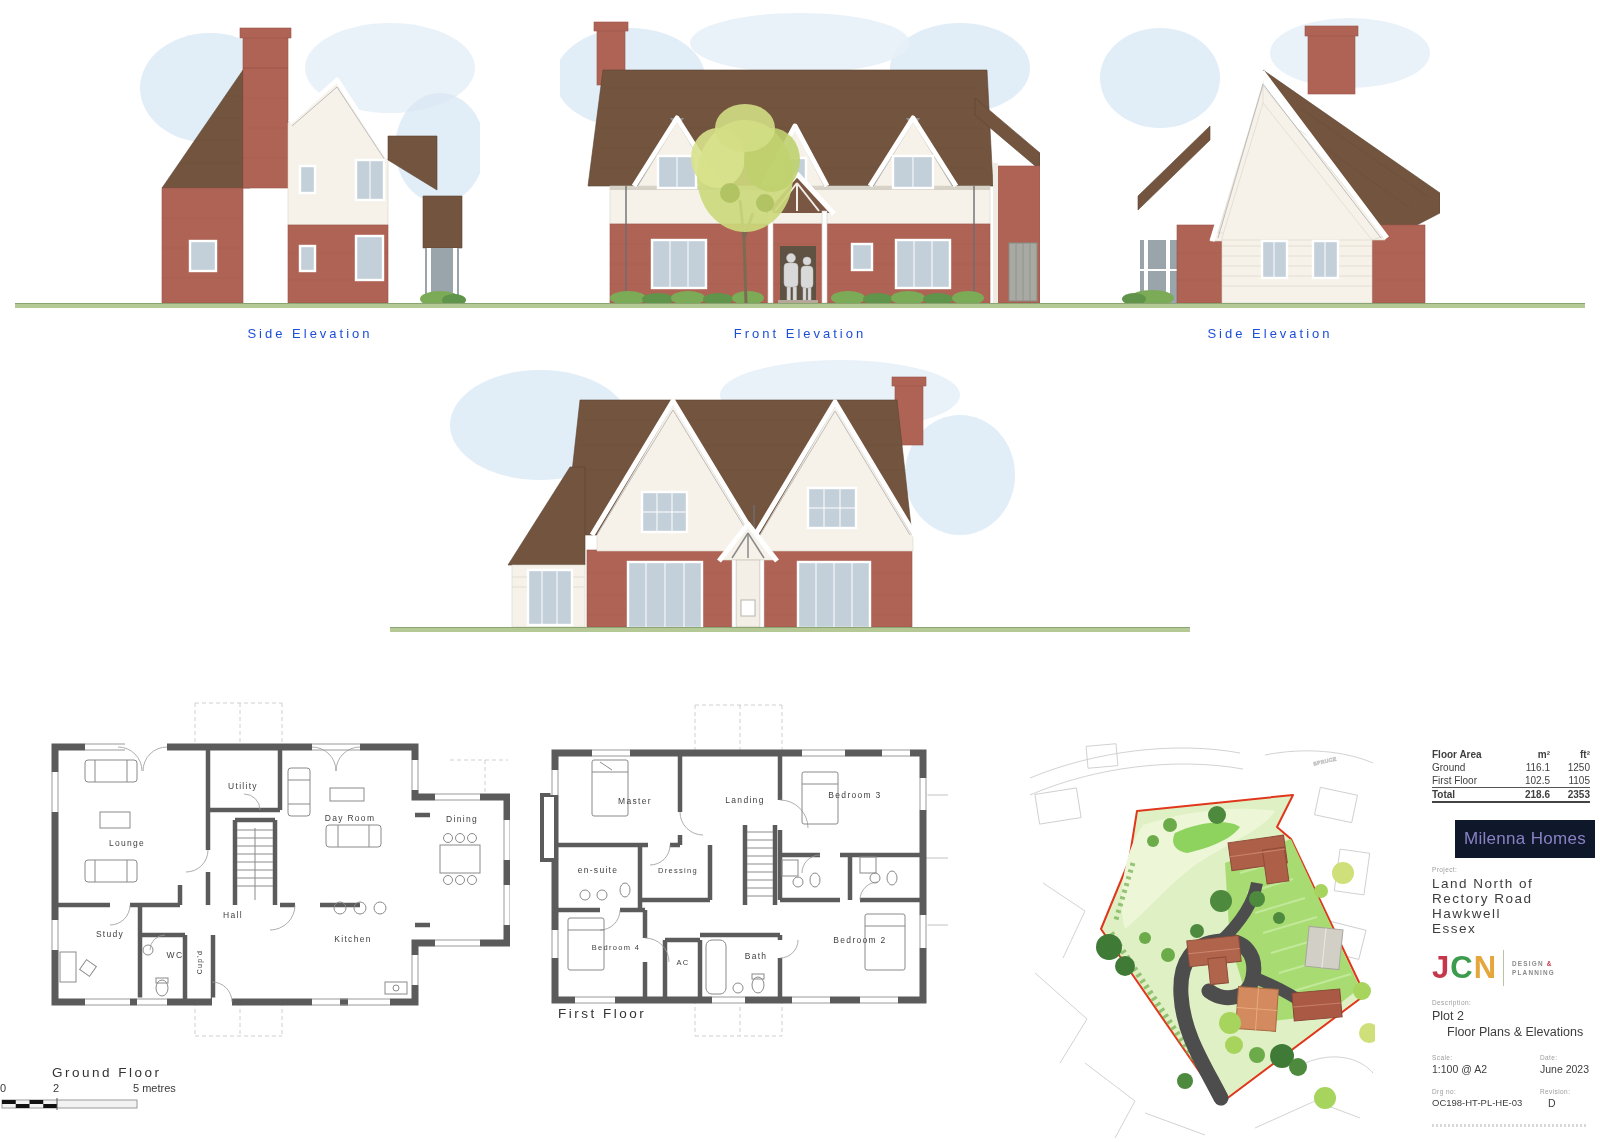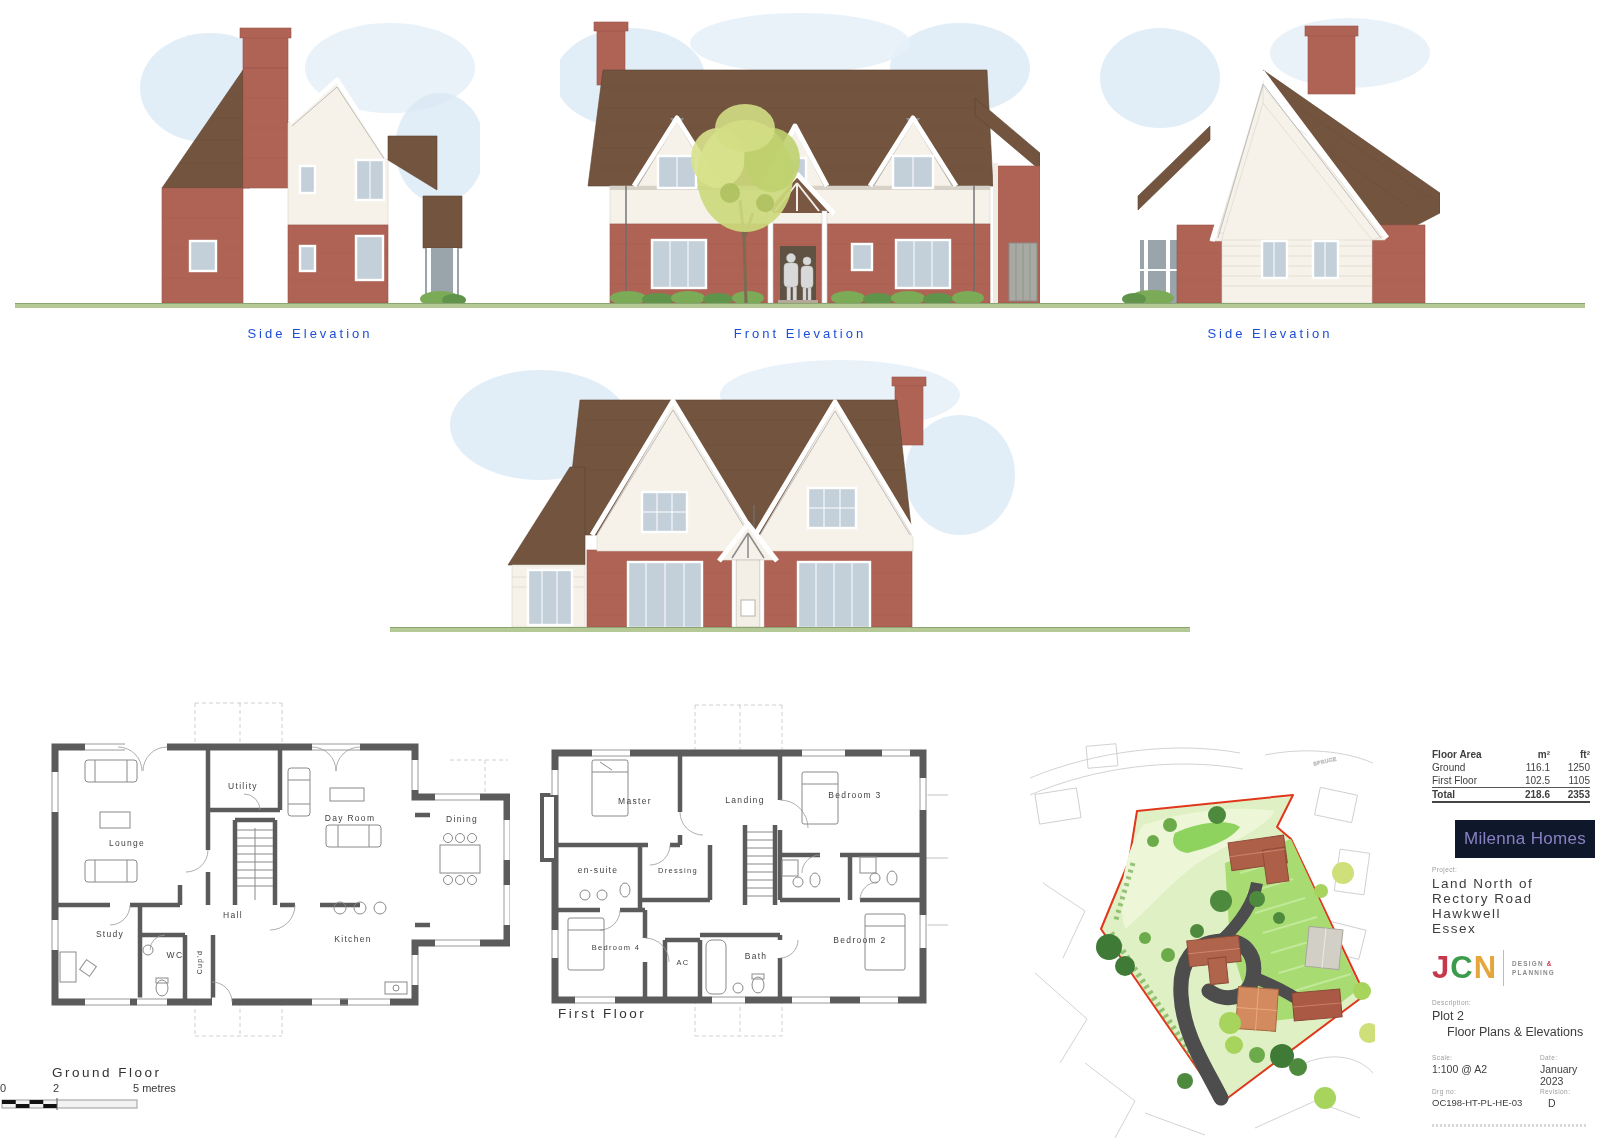--- a/index.html
+++ b/index.html
@@ -834,21 +834,21 @@
       </span>
     </div>
 
     <div class="tb-label" style="left:1432px;top:999px;">Description:</div>
     <div class="desc" style="left:1432px;top:1009px;">Plot 2</div>
     <div class="desc" style="left:1432px;top:1025px;margin-left:15px;">Floor Plans &amp; Elevations</div>
 
     <div class="tb-label" style="left:1432px;top:1054px;">Scale:</div>
     <div class="tb-val" style="left:1432px;top:1063px;">1:100 @ A2</div>
     <div class="tb-label" style="left:1540px;top:1054px;">Date:</div>
-    <div class="tb-val" style="left:1540px;top:1063px;">January 2023</div>
+    <div class="tb-val" style="left:1540px;top:1063px;">June 2023</div>
 
     <div class="tb-label" style="left:1432px;top:1088px;">Drg no:</div>
     <div class="tb-val" style="left:1432px;top:1097px;font-size:9.5px;">OC198-HT-PL-HE-03</div>
     <div class="tb-label" style="left:1540px;top:1088px;">Revision:</div>
     <div class="tb-val" style="left:1548px;top:1097px;">D</div>
 
     <div class="smudge" style="left:1432px;top:1124px;width:156px;"></div>
   </div>
 
   <svg class="abs" style="left:0px;top:1078px" width="220" height="50" viewBox="0 0 220 50">

